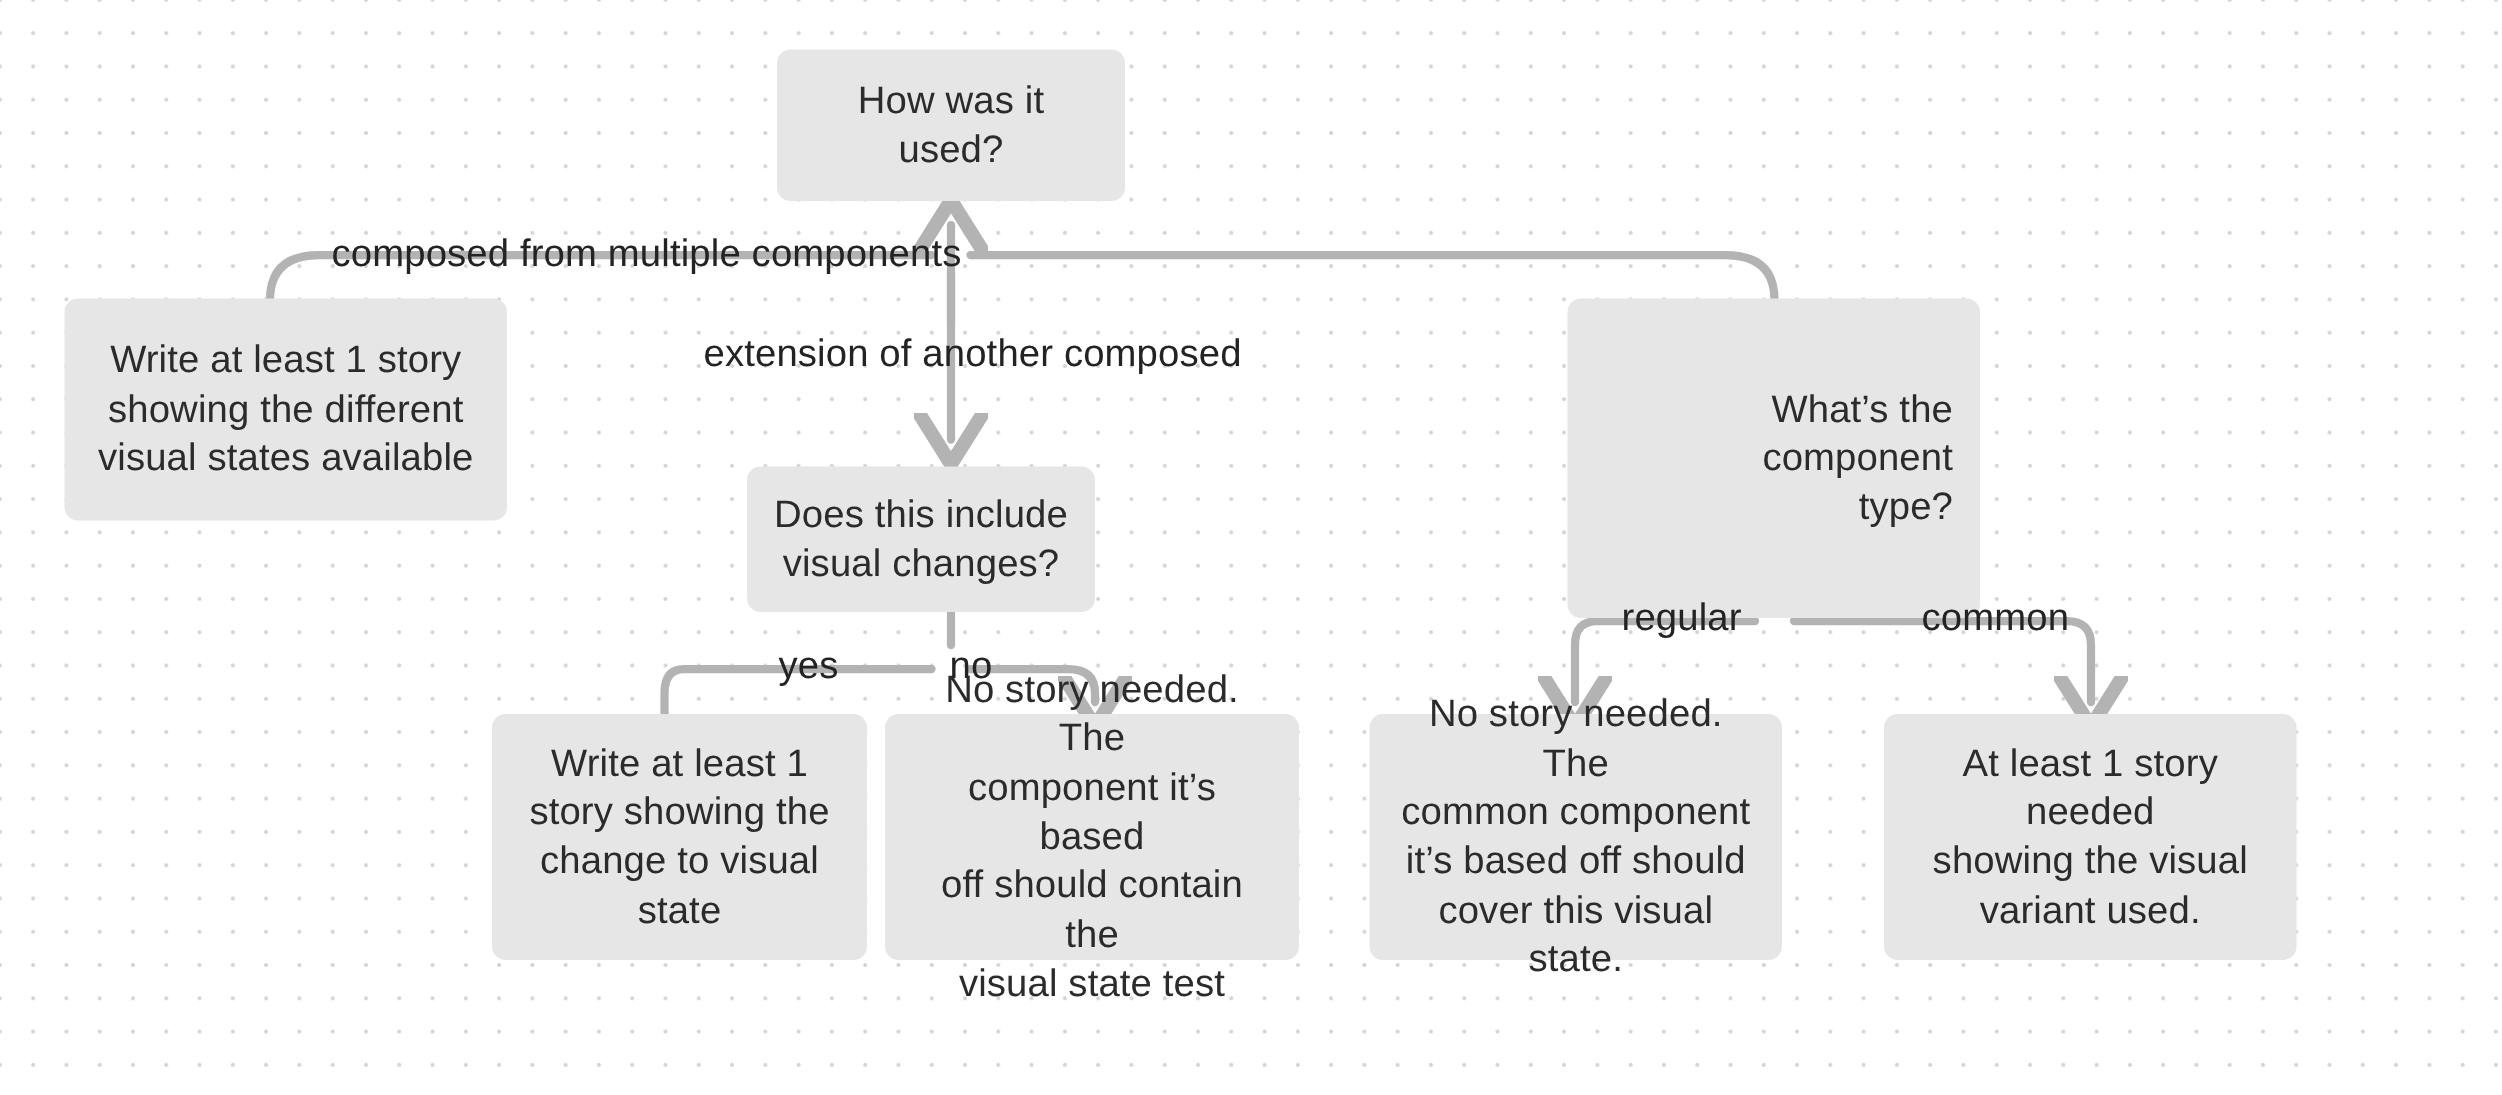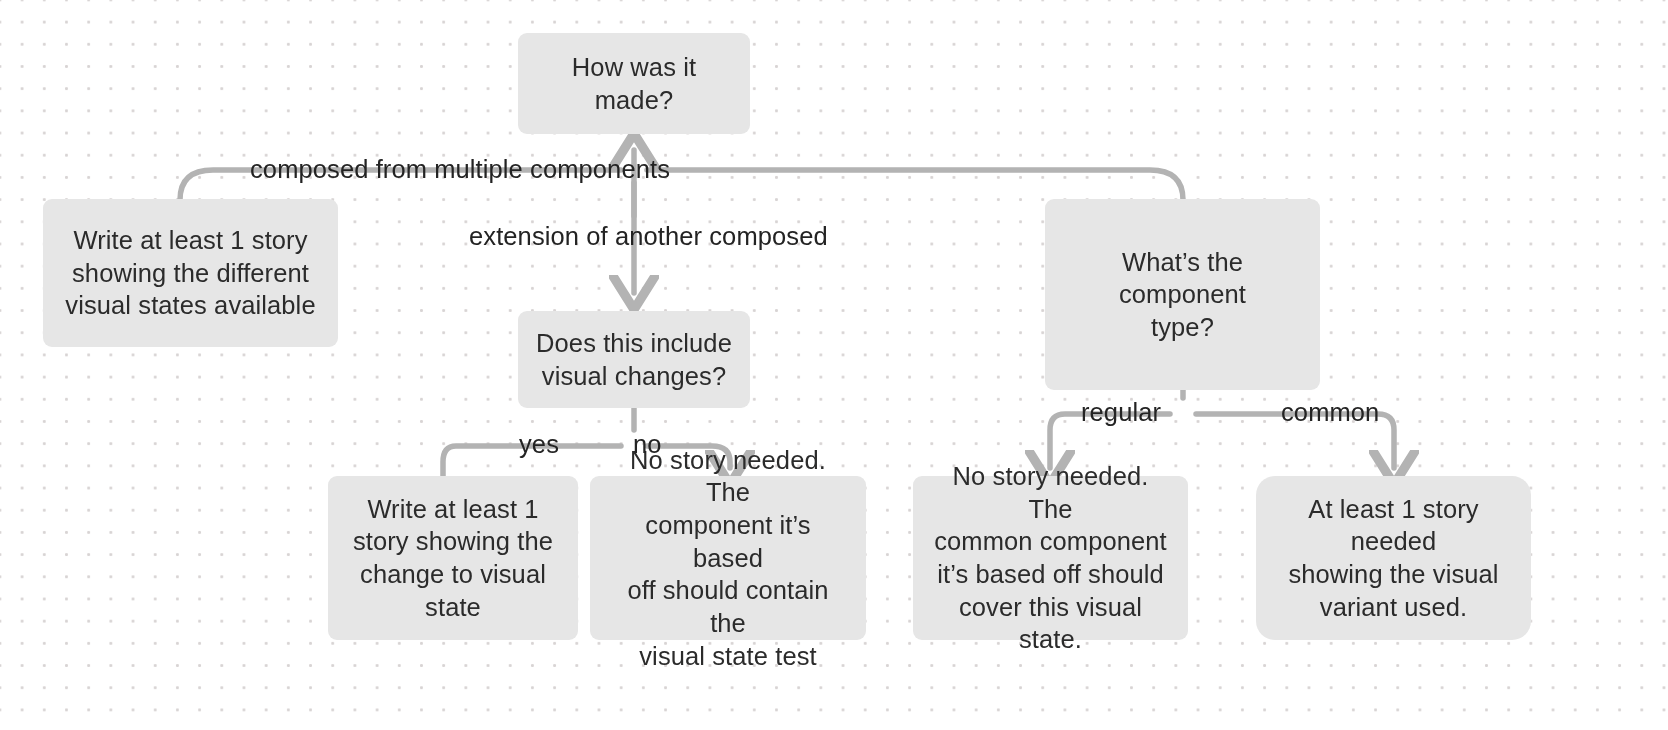--- a/index.html
+++ b/index.html
@@ -83,35 +83,35 @@
 
       <path d="M1183,368 L1183,398"></path>
 
       <path d="M1170,414 Q1159,414 1149,414 L1065,414 Q1050,414 1050,430 L1050,468" marker-end="url(#arrowhead)"></path>
 
       <path d="M1196,414 Q1207,414 1217,414 L1378,414 Q1394,414 1394,430 L1394,468" marker-end="url(#arrowhead)"></path>
     </g>
   </svg>
 
   <div class="node" style="left:518px; top:33px; width:232px; height:101px;">
-    <span class="node-text">How was it made?</span>
+    <span class="node-text">How was it used?</span>
   </div>
 
   <div class="node" style="left:31px; top:199px; width:295px; height:148px;margin-left:12px;">
     <span class="node-text">Write at least 1 story
 showing the different
 visual states available</span>
   </div>
 
-  <div class="node" style="left:518px; top:311px; width:232px; height:97px;">
+  <div class="node" style="left:498px; top:311px; width:232px; height:97px;">
     <span class="node-text">Does this include
 visual changes?</span>
   </div>
 
-  <div class="node" style="left:1045px; top:199px; width:275px; height:191px;">
+  <div class="node" style="left:1045px; top:199px; width:275px; height:213px;text-align:right;">
     <span class="node-text">What’s the component
 type?</span>
   </div>
 
   <div class="node" style="left:328px; top:476px; width:250px; height:164px;">
     <span class="node-text">Write at least 1
 story showing the
 change to visual
 state</span>
   </div>
@@ -123,26 +123,26 @@
 visual state test</span>
   </div>
 
   <div class="node" style="left:913px; top:476px; width:275px; height:164px;">
     <span class="node-text">No story needed. The
 common component
 it’s based off should
 cover this visual state.</span>
   </div>
 
-  <div class="node" style="left:1256px; top:476px; width:275px; height:164px;border-radius:19px;">
+  <div class="node" style="left:1256px; top:476px; width:275px; height:164px;">
     <span class="node-text">At least 1 story needed
 showing the visual
 variant used.</span>
   </div>
 
-  <div class="edge-label" style="left:221px; top:157px;margin-left:29px;">composed from multiple components</div>
+  <div class="edge-label" style="left:221px; top:157px;">composed from multiple components</div>
   <div class="edge-label" style="left:469px; top:224px;">extension of another composed</div>
   <div class="edge-label" style="left:519px; top:432px;">yes</div>
   <div class="edge-label" style="left:633px; top:432px;">no</div>
   <div class="edge-label" style="left:1081px; top:400px;">regular</div>
   <div class="edge-label" style="left:1246px; top:400px;margin-left:35px;">common</div>
 
 </div>
 
 </body></html>

